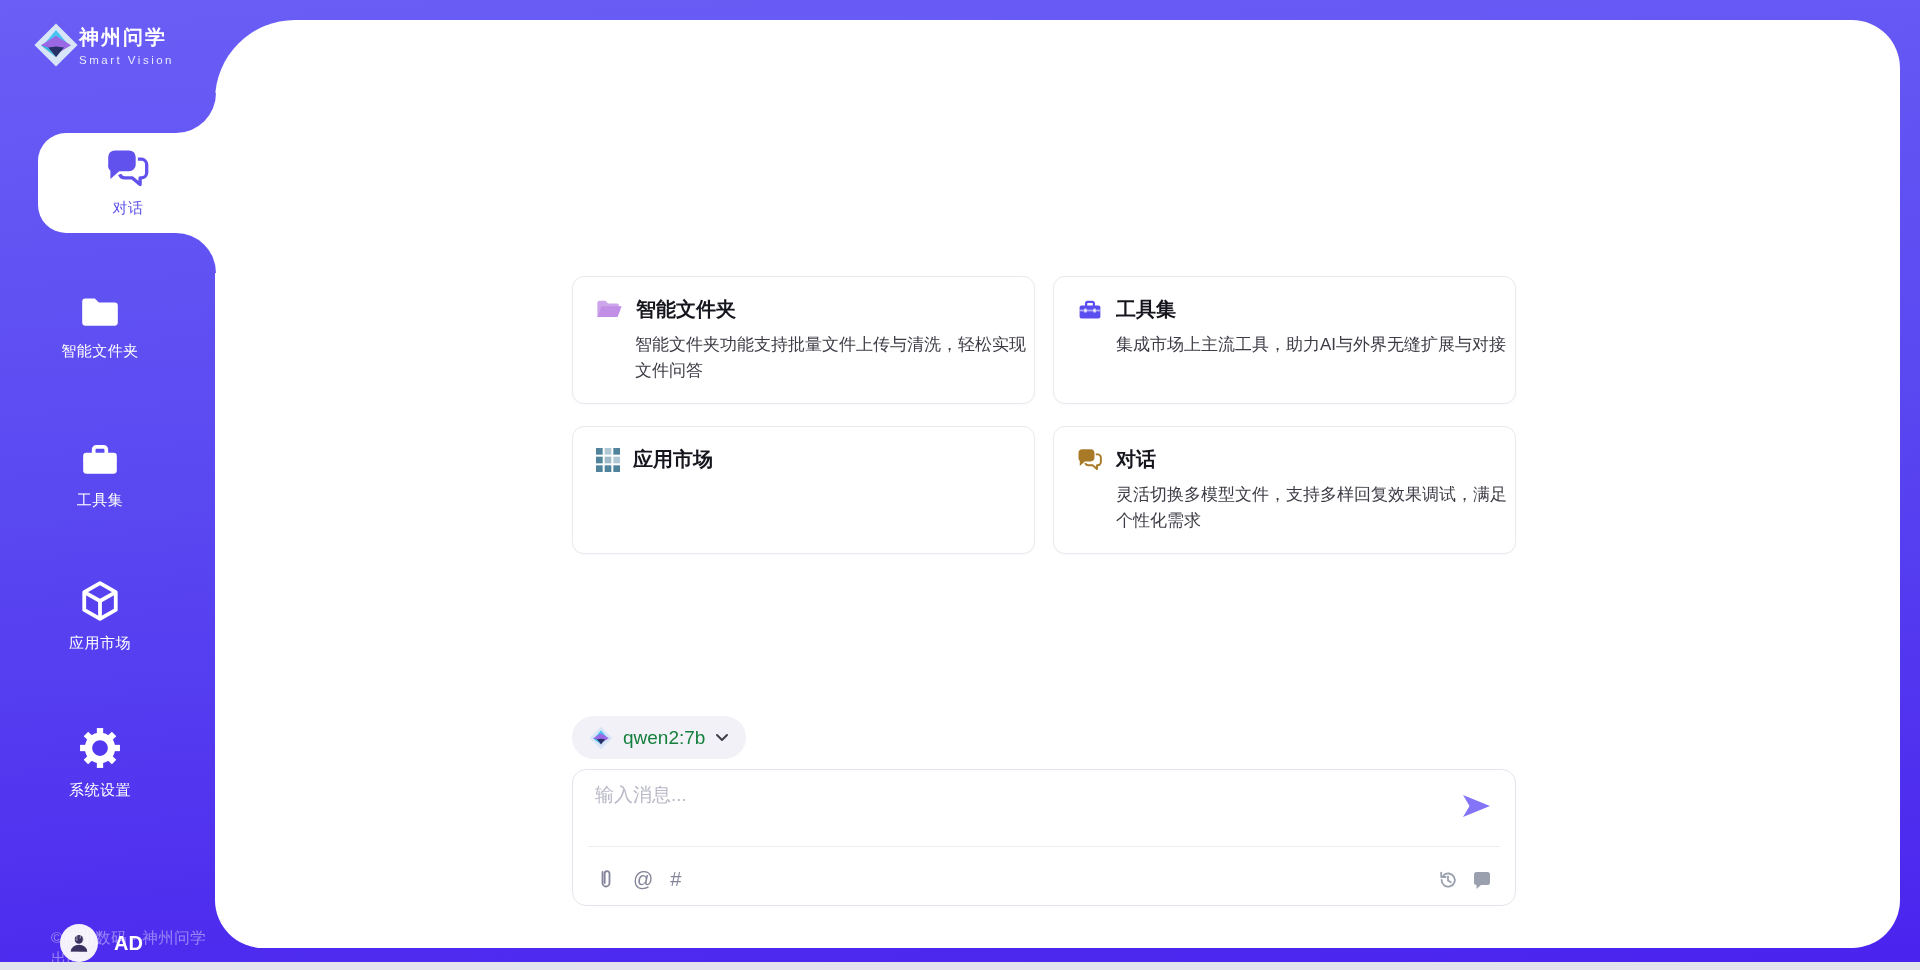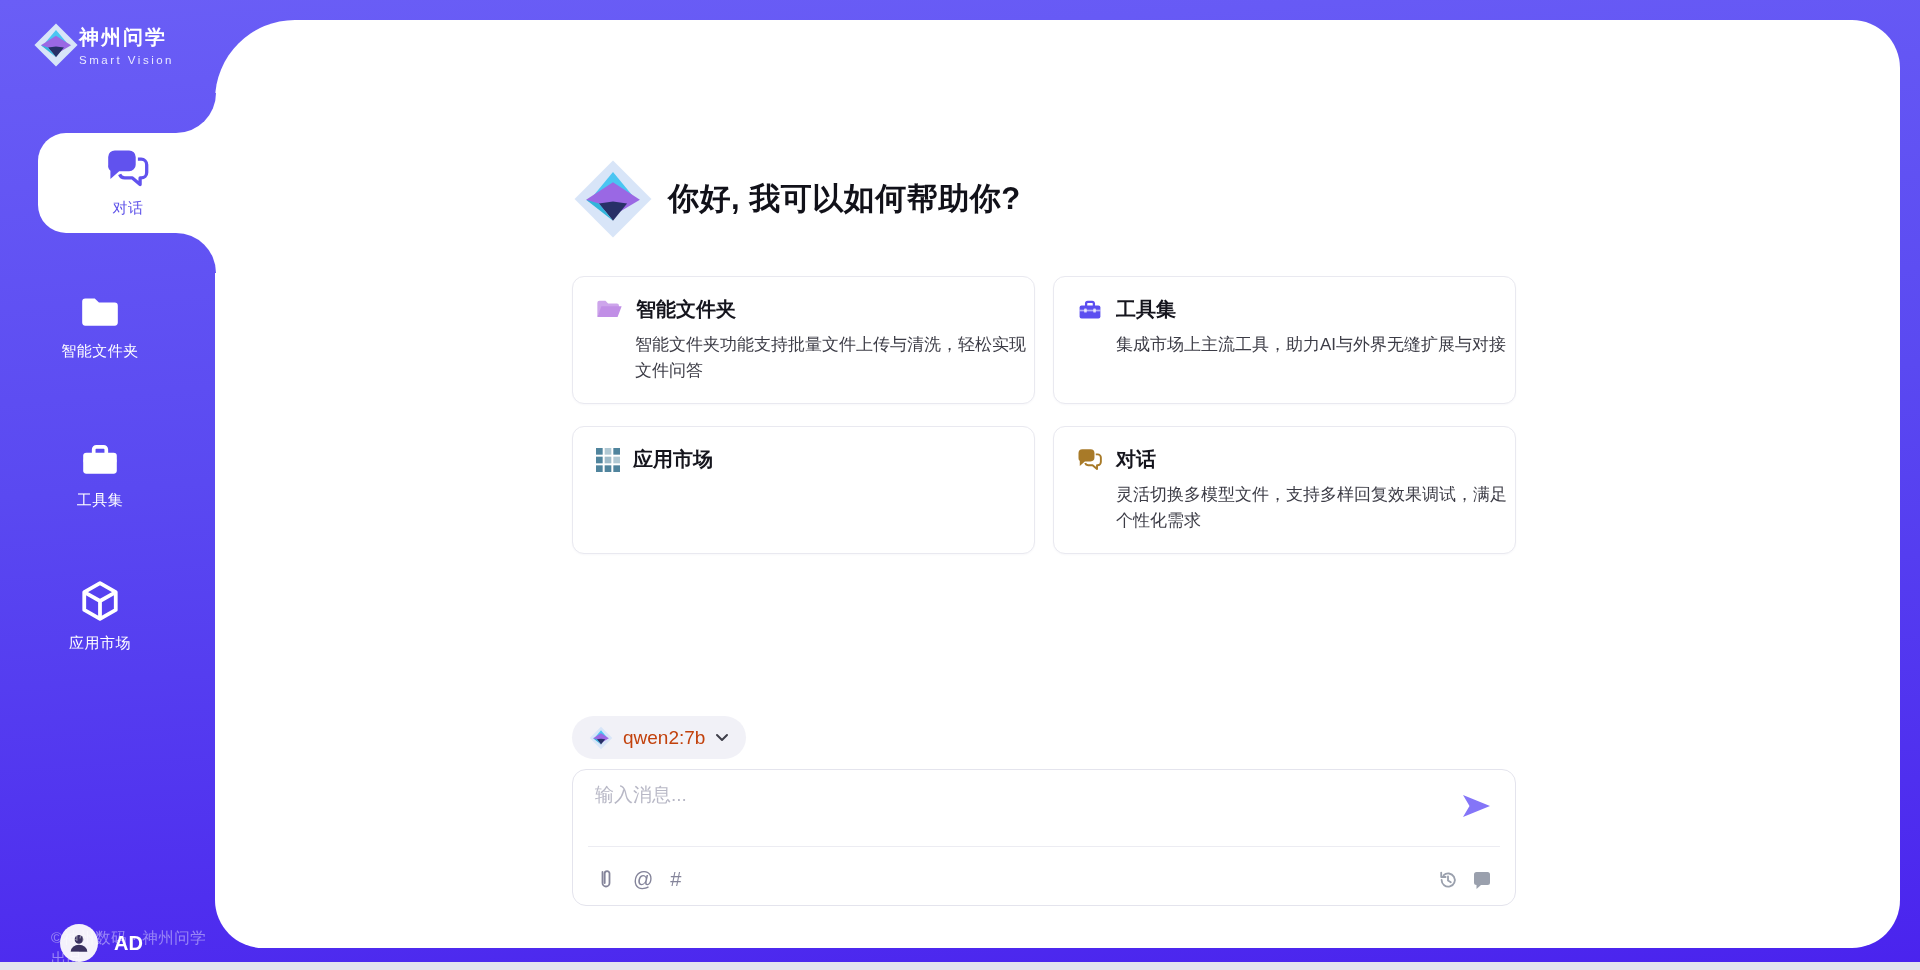--- a/index.html
+++ b/index.html
@@ -70,21 +70,21 @@
   .card-head { display:flex; align-items:center; gap:13px; }
   .card-title { font-size:20px; font-weight:bold; color:#15151d; }
   .card-desc { margin:9px 0 0 39px; width:392px; font-size:17px; line-height:1.5; color:#3c3c46; }
 
   
   .model-pill {
     position:absolute; left:357px; top:696px; height:43px;
     display:inline-flex; align-items:center; gap:10px; padding:0 17px;
     background:#f1f1f7; border-radius:22px; cursor:pointer;
   }
-  .model-name { font-size:19px; color:#c2410c; }
+  .model-name { font-size:19px; color:#15803d; }
   .composer {
     position:absolute; left:357px; top:749px; width:944px; height:137px;
     background:#fff; border:1.5px solid #e4e4ed; border-radius:14px;
   }
   .composer textarea {
     position:absolute; left:22px; top:12px; width:860px; height:56px;
     border:none; outline:none; resize:none; font-family:inherit;
     font-size:19px; color:#33333c; background:transparent;
   }
   .composer textarea::placeholder { color:#b8b8c6; }
@@ -174,26 +174,20 @@
   </symbol>
   <symbol id="sym-bubble" viewBox="0 0 20 20">
     <path d="M2 4.5 a2.5 2.5 0 0 1 2.5-2.5 h11 A2.5 2.5 0 0 1 18 4.5 v8 a2.5 2.5 0 0 1 -2.5 2.5 H9 l-4.5 4 v-4 H4.5 A2.5 2.5 0 0 1 2 12.5 z" fill="#9aa0ad"></path>
   </symbol>
 </svg>
 
 <div>
 
   <div class="main-panel">
 
-    <div class="hero">
-      <svg width="82" height="82">
-          <use href="#sym-diamond"></use>
-        </svg>
-      <div class="hero-title">你好, 我可以如何帮助你?</div>
-    </div>
 
     <div class="cards">
       <div class="card">
         <div class="card-head">
           <svg width="27" height="23" style="color:#c18fe6">
               <use href="#sym-folder-open"></use>
             </svg>
           <span class="card-title">智能文件夹</span>
         </div>
         <div class="card-desc">智能文件夹功能支持批量文件上传与清洗，轻松实现文件问答</div>
@@ -295,20 +289,26 @@
           <use href="#sym-toolbox"></use>
         </svg>
       <div class="nav-label">工具集</div>
     </div>
     <div class="nav-item" style="top:580px">
       <svg width="42" height="42" style="color:#fff">
           <use href="#sym-cube"></use>
         </svg>
       <div class="nav-label">应用市场</div>
     </div>
+    <div class="nav-item" style="top:727px">
+      <svg width="42" height="42" style="color:#fff">
+          <use href="#sym-gear"></use>
+        </svg>
+      <div class="nav-label">系统设置</div>
+    </div>
 
     <div class="user-row">
       <div class="avatar">
         <svg width="26" height="26">
             <use href="#sym-person"></use>
           </svg>
       </div>
       <div class="user-name">AD</div>
     </div>
 

